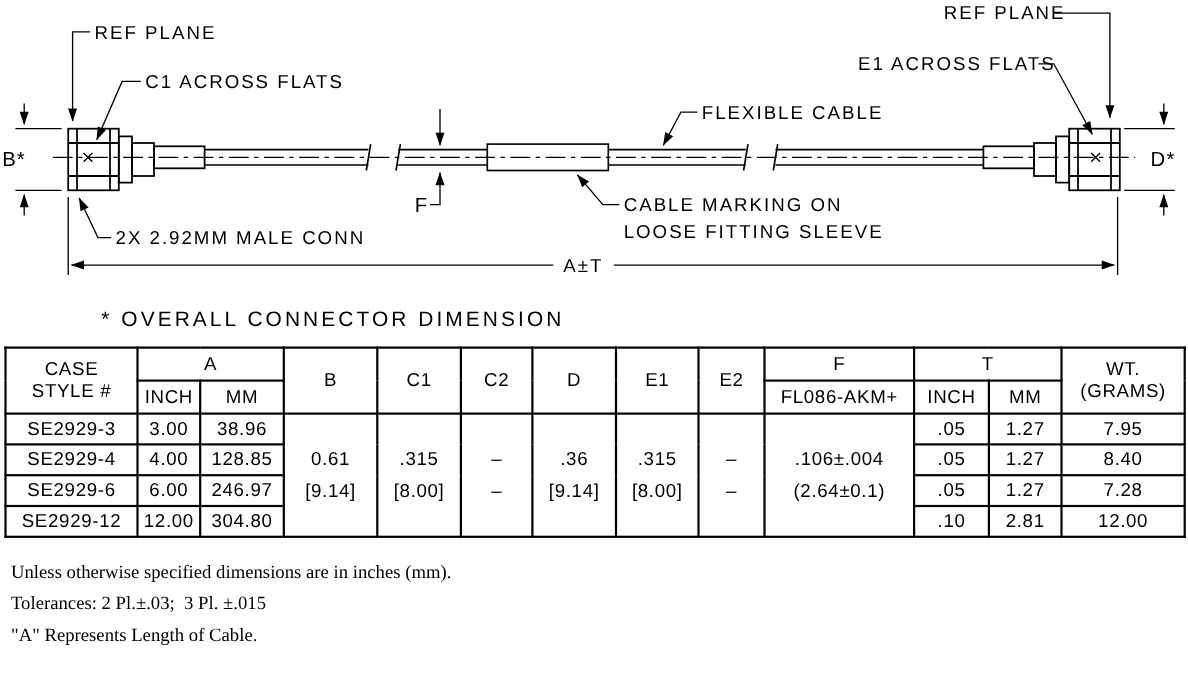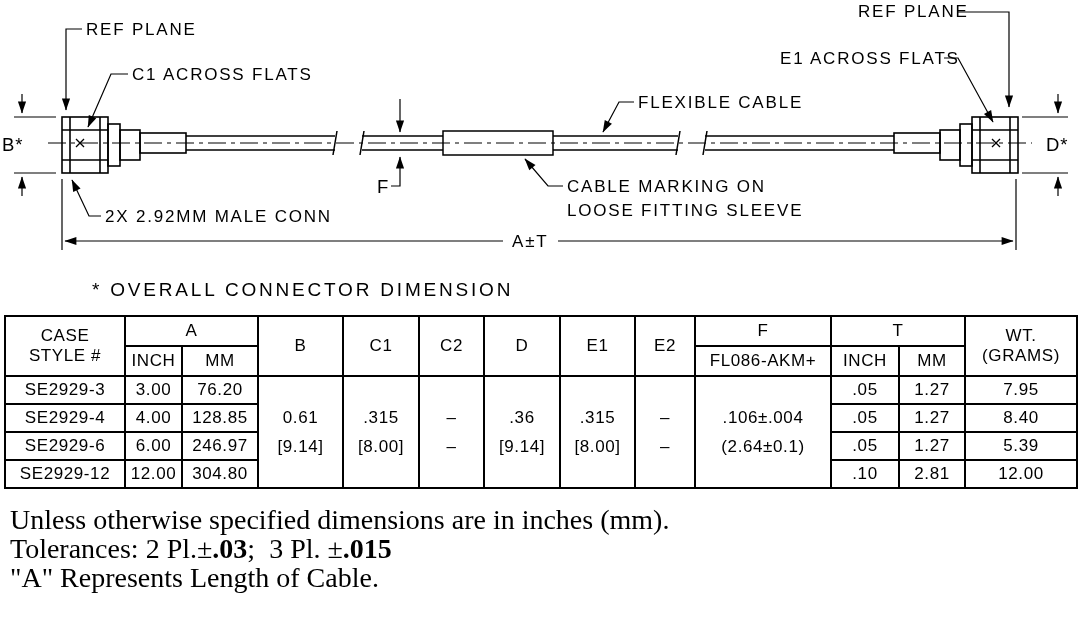--- a/index.html
+++ b/index.html
@@ -8,22 +8,22 @@
   .lbl{font-family:"Liberation Sans",sans-serif;font-size:17px;letter-spacing:1.8px;fill:#000;}
   .lbl-big{font-size:18.5px;letter-spacing:1px;}
   .lbl-note{font-size:19px;letter-spacing:2.8px;}
   table.dim{border-collapse:collapse;table-layout:fixed;width:1072px;margin:8px 0 0 4px;}
   .dim th,.dim td{border:2px solid #000;text-align:center;vertical-align:middle;
     font-size:17px;font-weight:normal;letter-spacing:0.6px;padding:0 2px;white-space:nowrap;}
   .dim tr.hrow th{height:28px;}
   .dim td{height:26px;}
   .two span{display:block;line-height:20px;}
   .merged span{display:block;line-height:29px;}
-  .notes{font-family:"Liberation Serif",serif;font-size:28px;line-height:29px;margin:16px 0 0 10px;}
-  .notes b{font-weight:bold;}
+  .notes{font-family:"Liberation Serif",serif;font-size:17px;line-height:29px;margin:16px 0 0 10px;}
+  .notes b{font-weight:normal;}
 </style>
 </head>
 <body>
 
 <svg width="1080" height="307" viewBox="0 0 1080 307">
   <defs>
     <marker id="arw" viewBox="0 0 10 10" refX="9.5" refY="5" markerWidth="14" markerHeight="10" orient="auto">
       <path d="M0,1.6 L10,5 L0,8.4 Z" fill="#000" stroke="none"></path>
     </marker>
   </defs>
@@ -159,21 +159,21 @@
   <tr class="hrow">
     <th>INCH</th>
     <th>MM</th>
     <th>FL086-AKM+</th>
     <th>INCH</th>
     <th>MM</th>
   </tr>
   <tr>
     <td>SE2929-3</td>
     <td>3.00</td>
-    <td>76.20</td>
+    <td>38.96</td>
     <td rowspan="4" class="merged">
       <span>0.61</span>
           <span>[9.14]</span>
         </td>
     <td rowspan="4" class="merged">
       <span>.315</span>
           <span>[8.00]</span>
         </td>
     <td rowspan="4" class="merged">
       <span>–</span>
@@ -206,21 +206,21 @@
     <td>.05</td>
     <td>1.27</td>
     <td>8.40</td>
   </tr>
   <tr>
     <td>SE2929-6</td>
     <td>6.00</td>
     <td>246.97</td>
     <td>.05</td>
     <td>1.27</td>
-    <td>5.39</td>
+    <td>7.28</td>
   </tr>
   <tr>
     <td>SE2929-12</td>
     <td>12.00</td>
     <td>304.80</td>
     <td>.10</td>
     <td>2.81</td>
     <td>12.00</td>
   </tr>
 </tbody>

